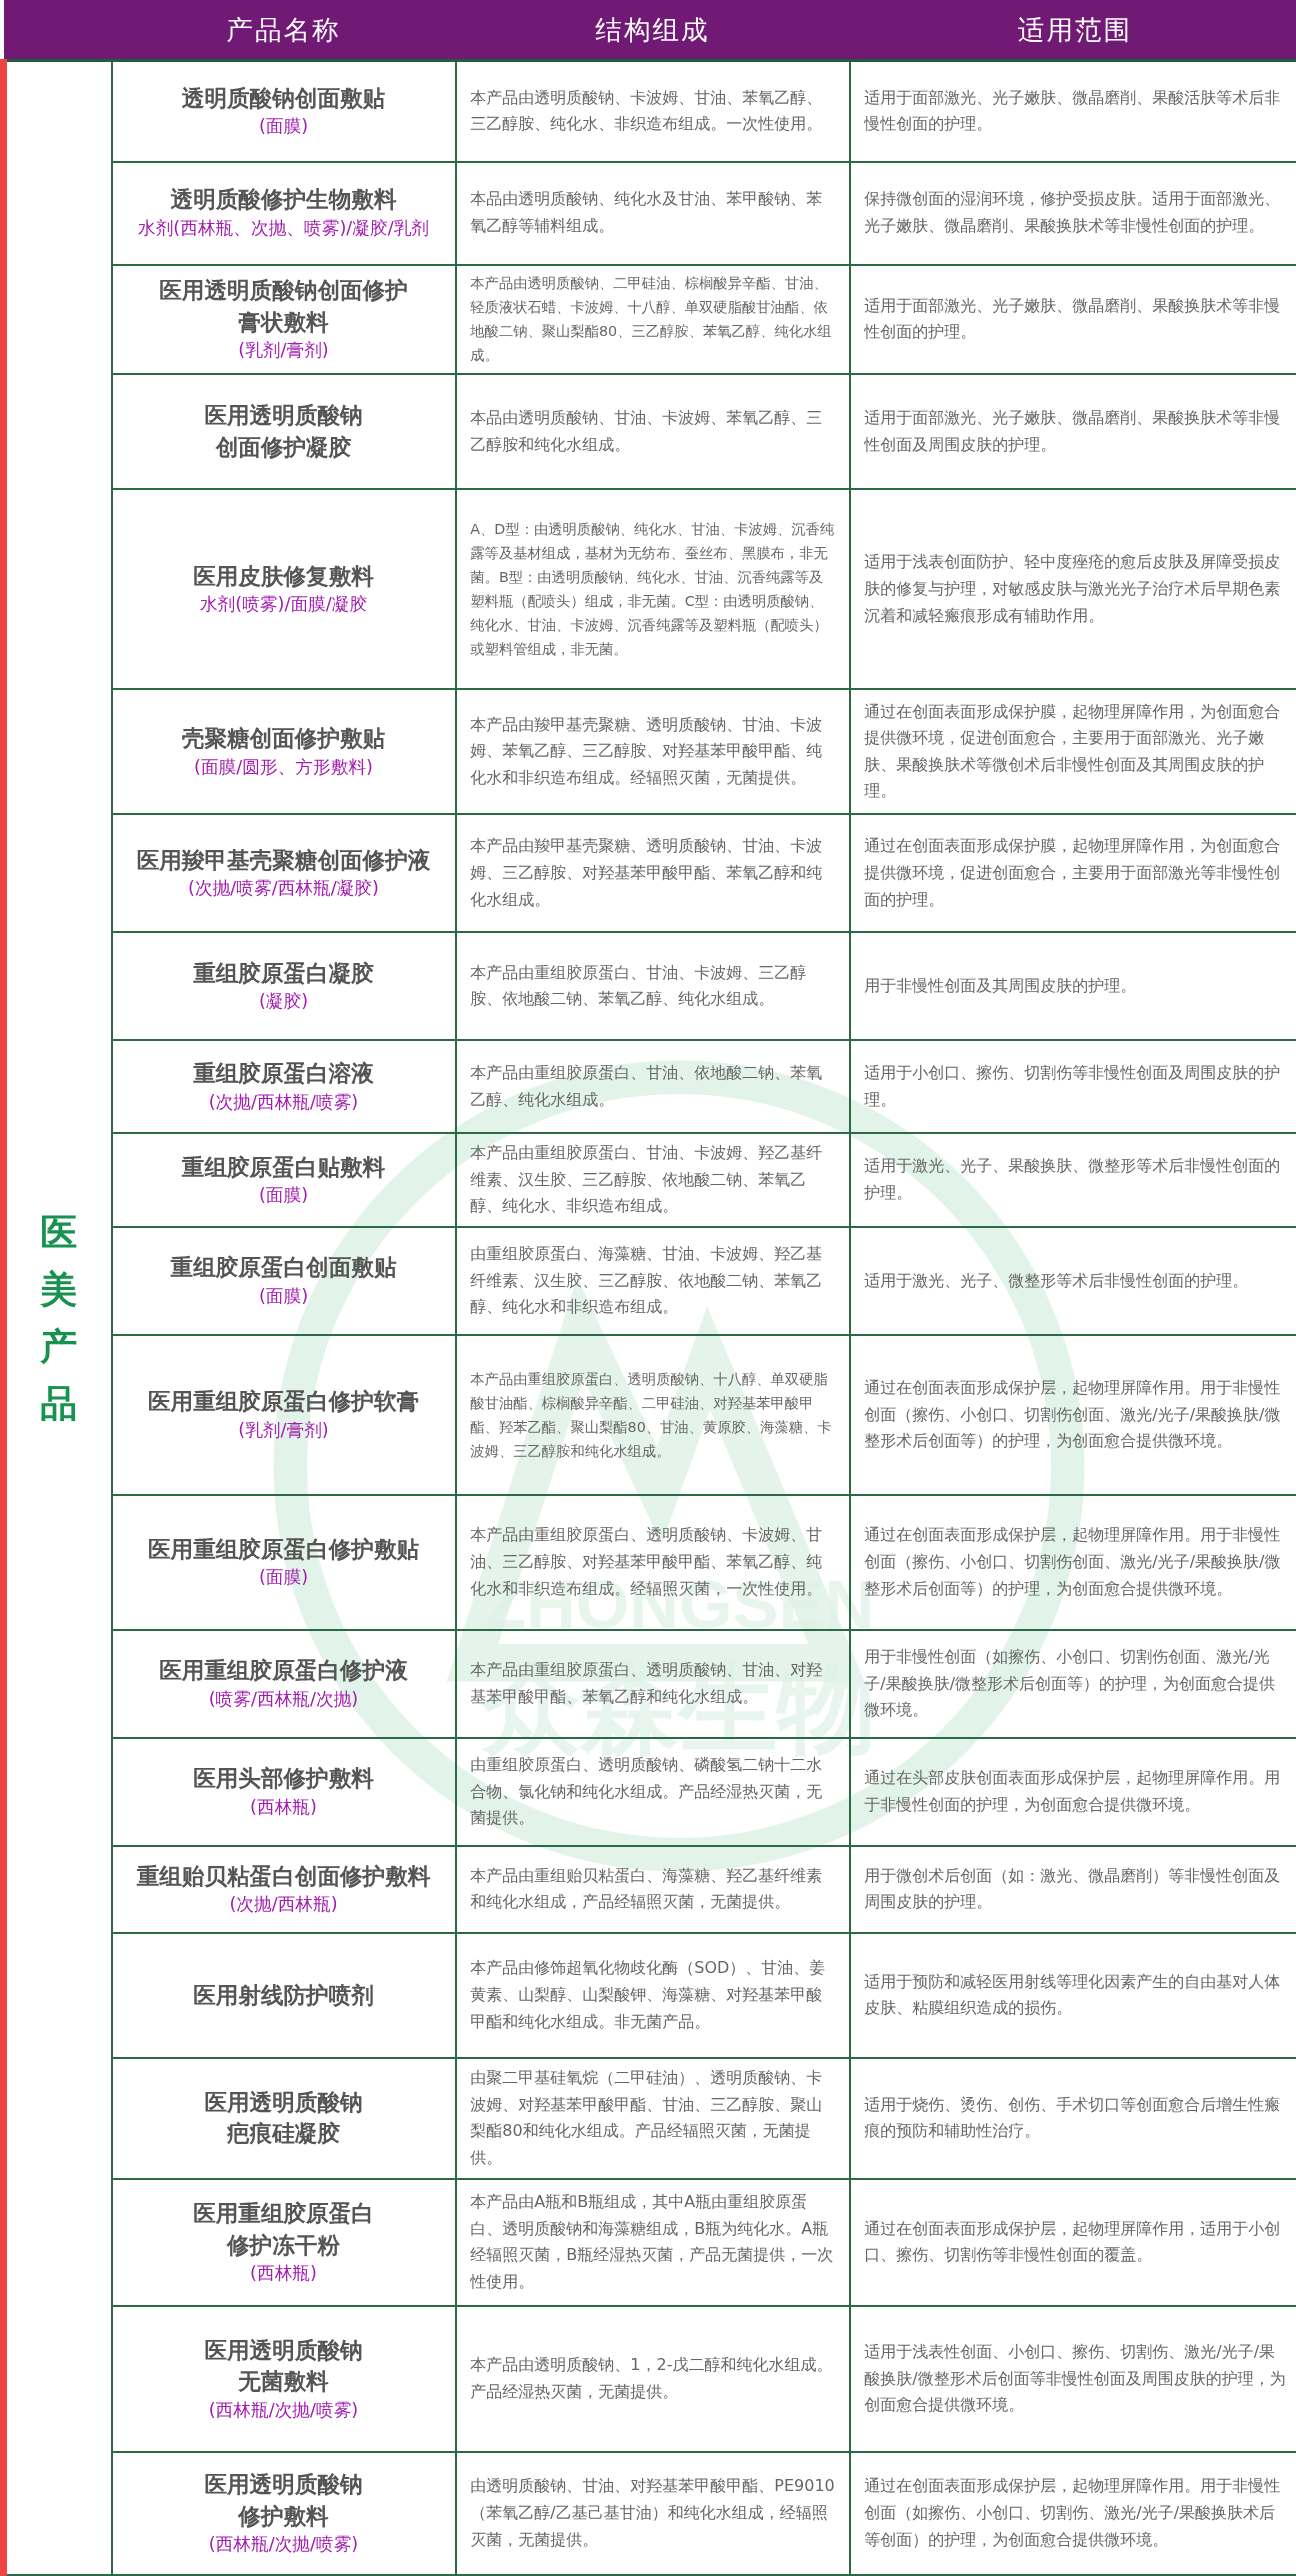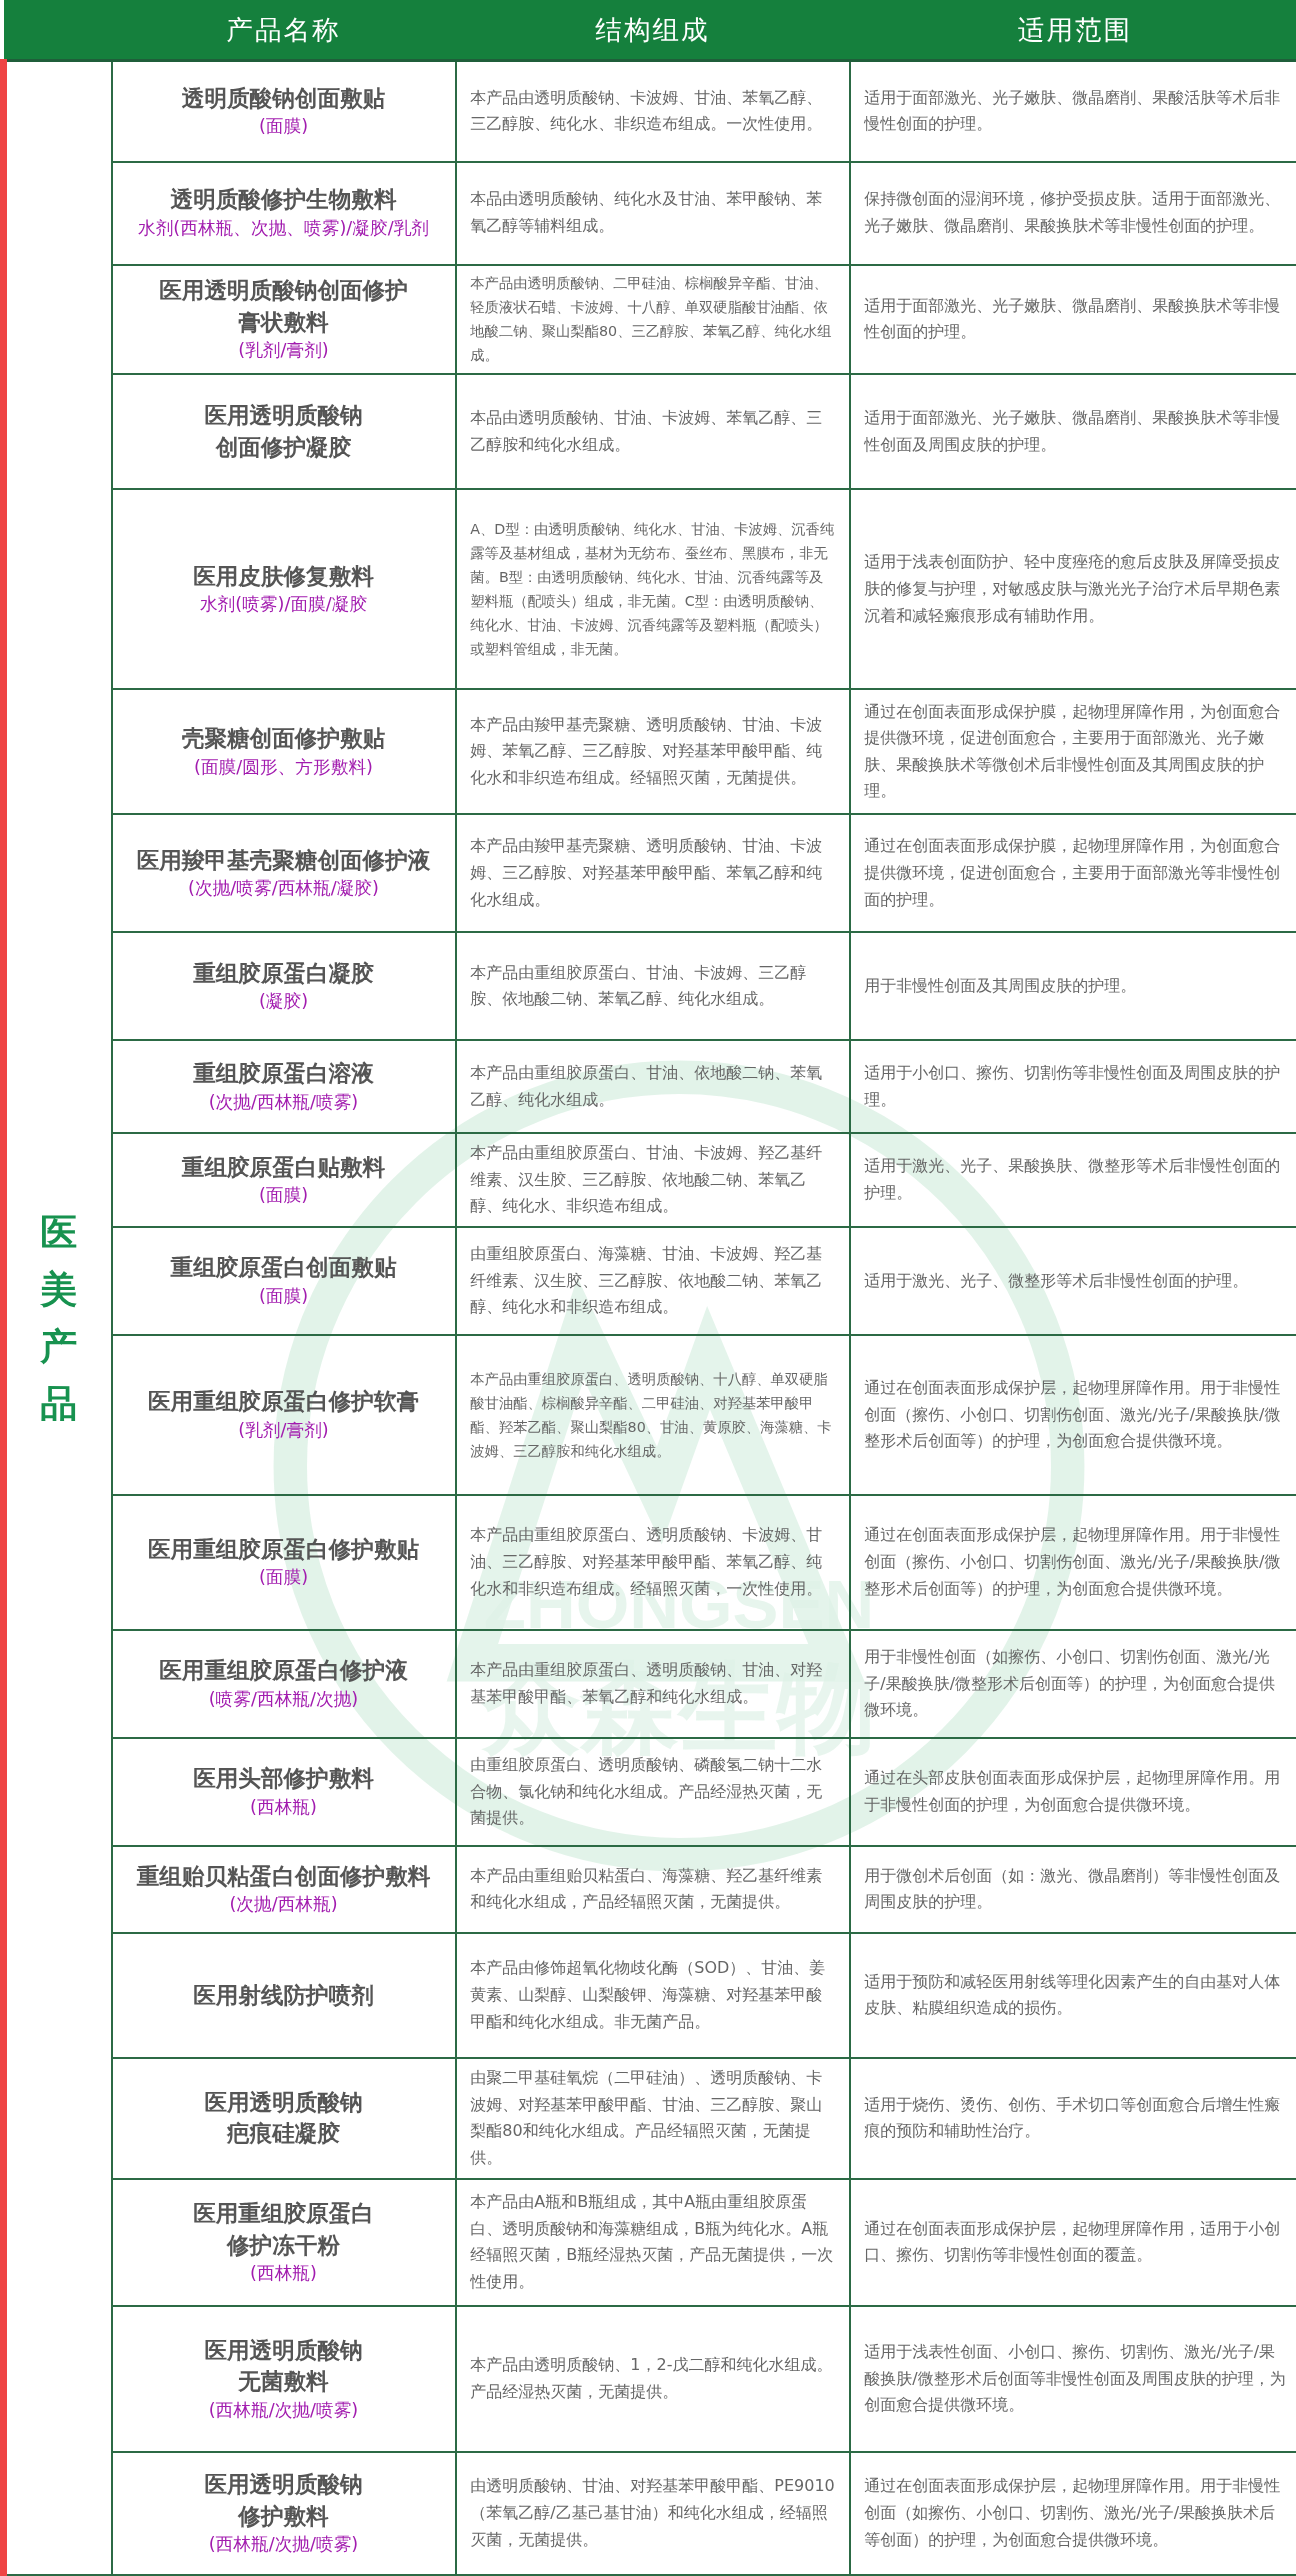--- a/index.html
+++ b/index.html
@@ -4,21 +4,21 @@
 <style>
   html, body { margin:0; padding:0; background:#ffffff; }
   body { width:1297px; height:2576px; overflow:hidden; font-family:"DejaVu Sans","Liberation Sans",sans-serif; position:relative; }
   .page { position:absolute; left:0; top:0; width:1297px; height:2576px; }
   .watermark { position:absolute; left:246px; top:1033px; width:866px; height:866px; pointer-events:none; z-index:0; }
   table.prod { position:absolute; left:0; top:0; width:1297px; border-collapse:collapse; table-layout:fixed; z-index:1; }
   table.prod col.c0 { width:108px; }
   table.prod col.c1 { width:344px; }
   table.prod col.c2 { width:394px; }
   table.prod col.c3 { width:451px; }
-  thead th { background:#15803d; color:#ffffff; font-weight:normal; font-size:26.6px; height:57px; border-bottom:3px solid #1f5e3a; letter-spacing:2px; text-align:center; }
+  thead th { background:#701a75; color:#ffffff; font-weight:normal; font-size:26.6px; height:57px; border-bottom:3px solid #1f5e3a; letter-spacing:2px; text-align:center; }
   tbody td { border:2px solid #2c6a45; vertical-align:middle; background:transparent; }
   td.cat { border-left:7px solid #ef4444; text-align:center; }
   .cat-label { display:inline-block; color:#17924f; font-weight:bold; font-size:37px; line-height:57px; width:39px; word-break:break-all; }
   td.name { text-align:center; padding:3.9px 5.9px;margin-top:8px; }
   .pname { color:#555555; font-weight:bold; font-size:22.6px; line-height:31.5px; display:block; white-space:pre-line; }
   .pform { color:#a21caf; font-size:17.7px; line-height:25.6px; display:block; }
   td.comp, td.scope { color:#666666; font-size:16px; line-height:26.6px; padding:5.9px 11.8px 5.9px 13.8px; text-align:left; }
   td.comp.small { font-size:14.3px; line-height:24px;margin-left:26px; }
   tr.r { }
 </style>

